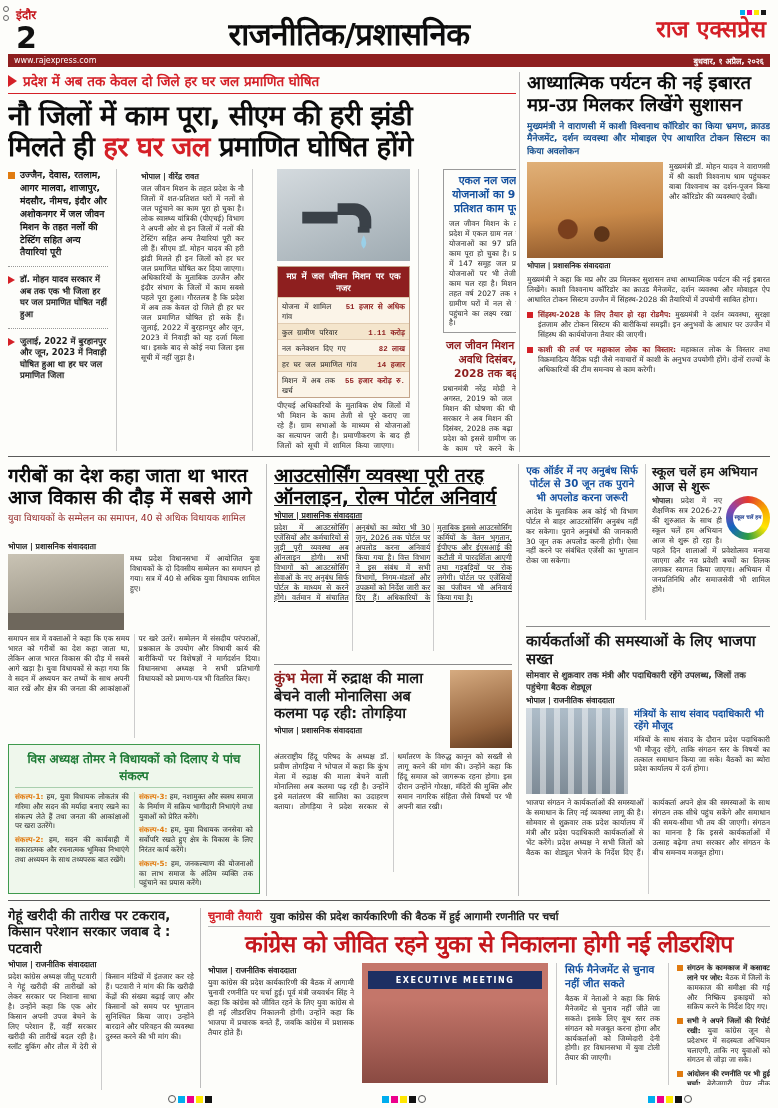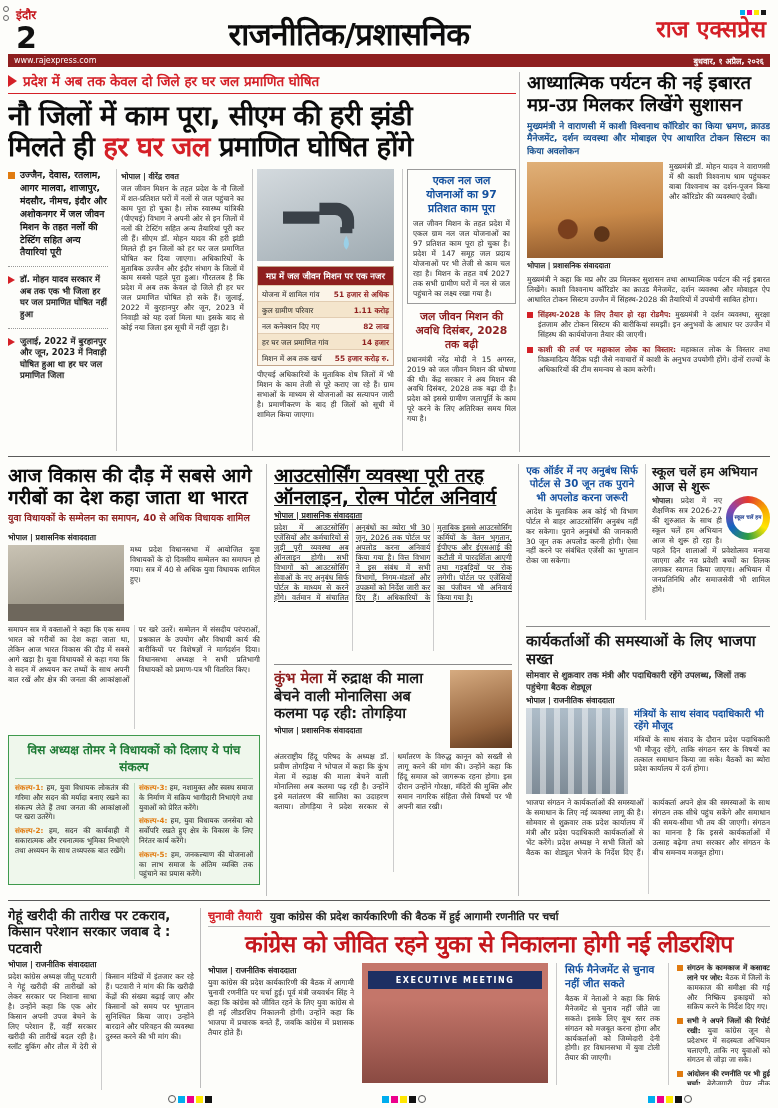--- a/index.html
+++ b/index.html
@@ -26,24 +26,24 @@
   .byline { font-size:7.8px; font-weight:bold; color:#262626; margin:2px 0 3px; }
   .cap { font-size:7.4px; font-weight:bold; color:#222; margin-top:2px; }
 
   
   .kicker { display:flex; align-items:center; gap:6px; border-bottom:1.5px solid #d42027; padding-bottom:3px; }
   .kicker .txt { color:#d42027; font-weight:bold; font-size:13.5px; }
   .tri { width:0; height:0; border-left:9px solid #d42027; border-top:6px solid transparent; border-bottom:6px solid transparent; }
   .lead-head { font-size:27.5px; line-height:1.13; font-weight:bold; color:#0c0c0c; margin:6px 0 7px; letter-spacing:-0.6px; }
   .red { color:#d42027; }
   .lead-cols { display:flex; height:282px; overflow:hidden; }
-  .lead-cols > div + div { border-left:1px solid #c9c9c9; margin-left:8px; padding-left:4px; }
+  .lead-cols > div + div { border-left:1px solid #c9c9c9; margin-left:8px; padding-left:24px; }
   .c1 { width:100px; flex:none; }
   .c2 { width:128px; flex:none; }
-  .c3 { width:142px; flex:none; }
+  .c3 { width:158px; flex:none;font-family:Liberation Mono, monospace; }
   .c4 { width:114px; flex:none; }
   .intro-bold { font-size:9.2px; font-weight:bold; line-height:1.4; display:flex; gap:5px; }
   .osq { width:7px; height:7px; background:#e07b10; flex:none; margin-top:3px; }
   .point { display:flex; gap:5px; font-size:8.4px; font-weight:bold; line-height:1.38; color:#222; margin-top:7px; padding-top:7px; border-top:1px dotted #999; }
   .tri-sm { width:0; height:0; border-left:7px solid #d42027; border-top:4.5px solid transparent; border-bottom:4.5px solid transparent; flex:none; margin-top:2px; }
   .tap-photo { width:100%; height:92px; background:linear-gradient(160deg,#d4dade,#9fabb2); }
   .tbl { border:1px solid #c3a48a; margin-top:5px; }
   .tbl-title { background:#8e1f1f; color:#fff; font-size:8.6px; font-weight:bold; text-align:center; padding:3px 2px; }
   .trow { display:flex; justify-content:space-between; gap:4px; font-size:7.4px; padding:2.5px 4px; border-top:1px solid #e2cdb2; background:#fbf4e8; }
   .trow:nth-child(odd) { background:#f4e5cc; }
@@ -59,21 +59,21 @@
   .mp-photo { width:136px; height:96px; flex:none; background:
      radial-gradient(circle at 30% 70%, #7a3f1d 0 8%, transparent 9%),
      radial-gradient(circle at 55% 75%, #5d3418 0 7%, transparent 8%),
      linear-gradient(175deg,#e0b078 0%,#c98a4a 55%,#8a5429 100%); }
   .blt { display:flex; gap:5px; margin-top:5px; }
   .rsq { width:6px; height:6px; background:#d42027; flex:none; margin-top:2px; }
   .blt .bl-label { color:#8e1f1f; font-weight:bold; }
 
   
   .h2b { font-size:19px; font-weight:bold; line-height:1.16; color:#0d0d0d; }
-  .sub-maroon { color:#8e1f1f; font-weight:bold; font-size:9.4px; margin:3px 0 8px; }
+  .sub-maroon { color:#8e1f1f; font-weight:normal; font-size:9.4px; margin:3px 0 17px; }
   .vk-row { display:flex; gap:6px; margin:3px 0 4px; }
   .vk-photo { width:116px; height:76px; flex:none; background:
      linear-gradient(0deg,#6e675c 0 22%, transparent 22%),
      linear-gradient(170deg,#c9c3b4,#8d8779); }
   .two-col { column-count:2; column-gap:9px; column-rule:1px solid #ccc; }
   .three-col { column-count:3; column-gap:7px; column-rule:1px solid #ccc; }
   .gbox { border:1.5px solid #3f9a4d; background:#eff7ec; padding:5px 6px; margin-top:6px; }
   .gbox-title { color:#1d7a34; font-weight:bold; font-size:12px; text-align:center; border-bottom:1px solid #a9cfae; padding-bottom:3px; margin-bottom:4px; }
   .gitems { column-count:2; column-gap:10px; column-rule:1px solid #bcd9bf; }
   .gitem { font-size:7.2px; line-height:1.36; text-align:justify; margin-bottom:4px; break-inside:avoid; }
@@ -257,22 +257,22 @@
     <div class="blt body-sm">
       <span class="rsq"></span>
       <span><span class="bl-label">काशी की तर्ज पर महाकाल लोक का विस्तार:</span> <span>महाकाल लोक के विस्तार तथा विक्रमादित्य वैदिक घड़ी जैसे नवाचारों में काशी के अनुभव उपयोगी होंगे। दोनों राज्यों के अधिकारियों की टीम समन्वय से काम करेगी।</span></span>
     </div>
   </div>
 
   <div class="abs hr" style="left:8px;top:456px;width:762px;"></div>
 
   <div class="abs" style="left:8px;top:464px;width:252px;height:432px;overflow:hidden;">
     <div class="h2b">
+      <div>गरीबों का देश कहा जाता था भारत</div>
       <div>आज विकास की दौड़ में सबसे आगे</div>
-      <div>गरीबों का देश कहा जाता था भारत</div>
     </div>
     <div class="sub-maroon">युवा विधायकों के सम्मेलन का समापन, 40 से अधिक विधायक शामिल</div>
     <div class="byline">भोपाल | प्रशासनिक संवाददाता</div>
     <div class="vk-row">
       <div class="vk-photo"></div>
       <div class="body-sm">मध्य प्रदेश विधानसभा में आयोजित युवा विधायकों के दो दिवसीय सम्मेलन का समापन हो गया। सत्र में 40 से अधिक युवा विधायक शामिल हुए।</div>
     </div>
     <div class="body-sm two-col" style="height:104px;overflow:hidden;">समापन सत्र में वक्ताओं ने कहा कि एक समय भारत को गरीबों का देश कहा जाता था, लेकिन आज भारत विकास की दौड़ में सबसे आगे खड़ा है। युवा विधायकों से कहा गया कि वे सदन में अध्ययन कर तथ्यों के साथ अपनी बात रखें और क्षेत्र की जनता की आकांक्षाओं पर खरे उतरें। सम्मेलन में संसदीय परंपराओं, प्रश्नकाल के उपयोग और विधायी कार्य की बारीकियों पर विशेषज्ञों ने मार्गदर्शन दिया। विधानसभा अध्यक्ष ने सभी प्रतिभागी विधायकों को प्रमाण-पत्र भी वितरित किए।</div>
     <div class="gbox">
       <div class="gbox-title">विस अध्यक्ष तोमर ने विधायकों को दिलाए ये पांच संकल्प</div>

